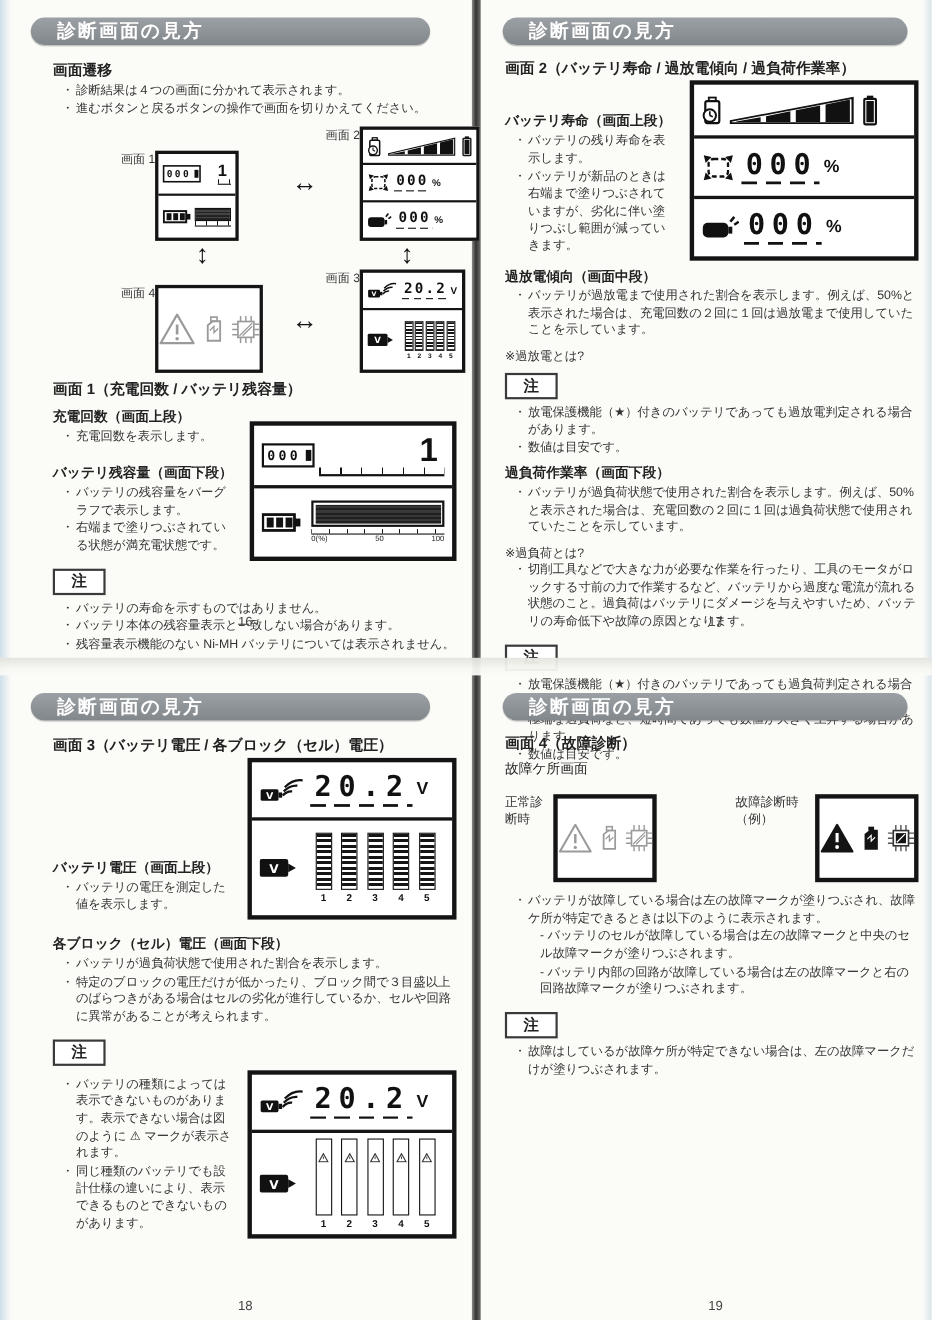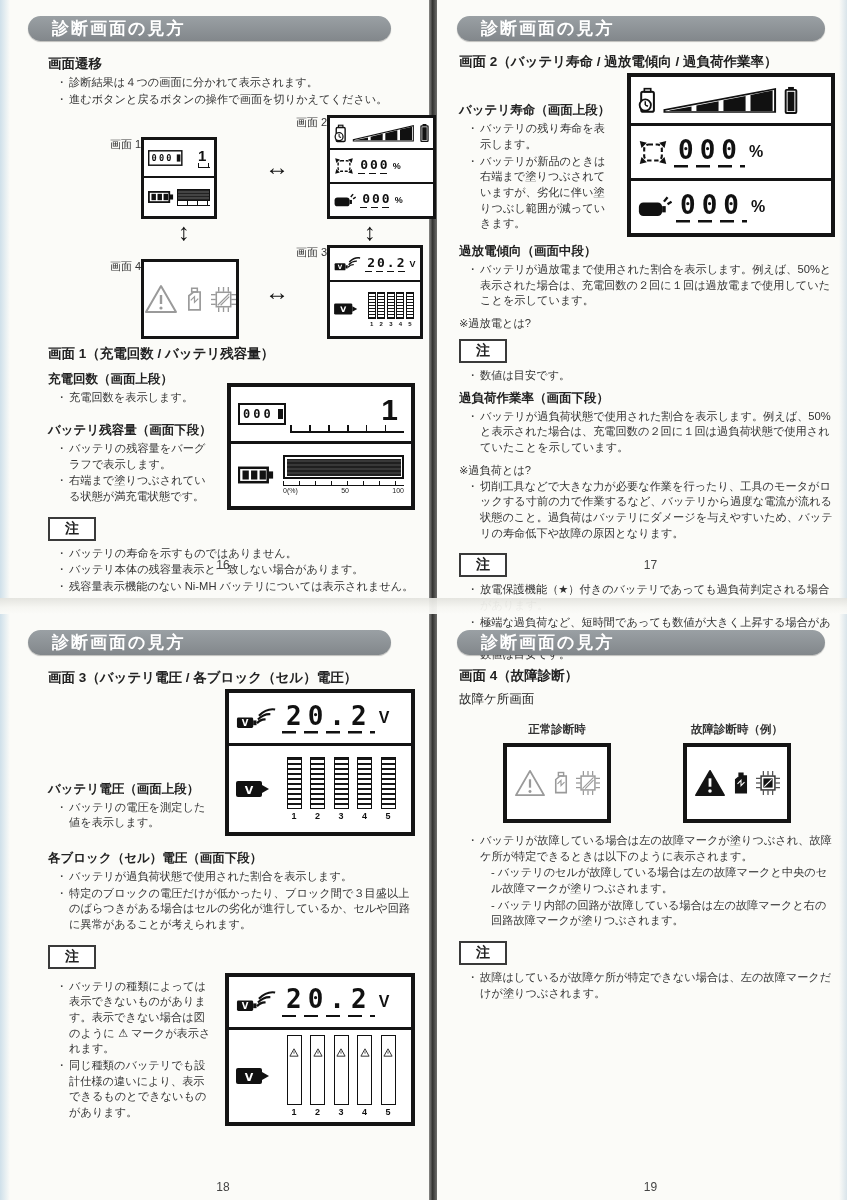--- a/index.html
+++ b/index.html
@@ -69,21 +69,21 @@
     background:repeating-linear-gradient(90deg,#111 0 7px,transparent 7px 11px) left bottom/100% 1.5px no-repeat;padding:0 1px 3px 2px;}
   .m-unit{font-size:9px;font-weight:bold;margin-left:2px;color:#111;}
   .m-count{font-size:15px;font-weight:bold;line-height:1;color:#111;}
   .m-ticks{height:4px;border-bottom:1.5px solid #111;background:repeating-linear-gradient(90deg,#111 0 1px,transparent 1px 10px);}
   .m-capfill{height:10px;border:1.5px solid #111;background:repeating-linear-gradient(0deg,#222 0 1.5px,#444 1.5px 3px);}
   .m-vbar{width:6px;height:25px;border:.8px solid #111;background:repeating-linear-gradient(180deg,#161616 0 1.5px,#fff 1.5px 3px);}
   .m-colnum{font-size:6px;font-weight:bold;color:#111;}
   .icon-trio{display:flex;align-items:center;justify-content:center;gap:9px;width:100%;padding:14px 0;}
   
   .fault-row{display:flex;justify-content:center;gap:72px;margin:14px 0 10px;}
-  .fault-group{display:flex;flex-direction:column;align-items:center;font-weight:bold;}
+  .fault-group{display:flex;flex-direction:row;}
   .fault-label{font-size:11.5px;margin-bottom:6px;color:#333;}
   .fault-box{width:100px;height:72px;border:4px solid #141414;background:#fff;display:flex;align-items:center;justify-content:center;gap:8px;}
 </style>
 </head>
 <body>
 
 <div class="sheet">
   <div class="edge-tint"></div>
   <div class="edge-tint-r"></div>
   <div class="fold-h"></div>
@@ -385,20 +385,21 @@
         </div>
       </div>
 
       <h3>過放電傾向（画面中段）</h3>
       <ul class="bullets">
         <li>バッテリが過放電まで使用された割合を表示します。例えば、50%と表示された場合は、充電回数の２回に１回は過放電まで使用していたことを示しています。</li>
       </ul>
       <div class="qtitle">※過放電とは?</div>
       <div class="note-tag"><span>注</span></div>
       <ul class="bullets">
+        <li>放電保護機能（★）付きのバッテリであっても過放電判定される場合があります。</li>
         <li>数値は目安です。</li>
       </ul>
       <h3>過負荷作業率（画面下段）</h3>
       <ul class="bullets">
         <li>バッテリが過負荷状態で使用された割合を表示します。例えば、50%と表示された場合は、充電回数の２回に１回は過負荷状態で使用されていたことを示しています。</li>
       </ul>
       <div class="qtitle">※過負荷とは?</div>
       <ul class="bullets">
         <li>切削工具などで大きな力が必要な作業を行ったり、工具のモータがロックする寸前の力で作業するなど、バッテリから過度な電流が流れる状態のこと。過負荷はバッテリにダメージを与えやすいため、バッテリの寿命低下や故障の原因となります。</li>
       </ul>

